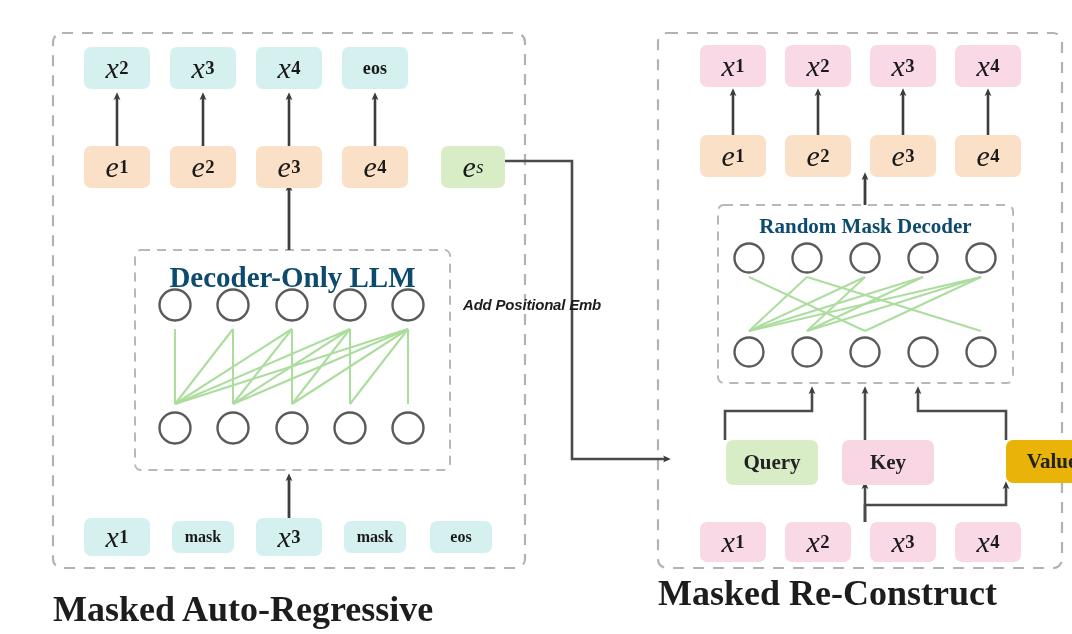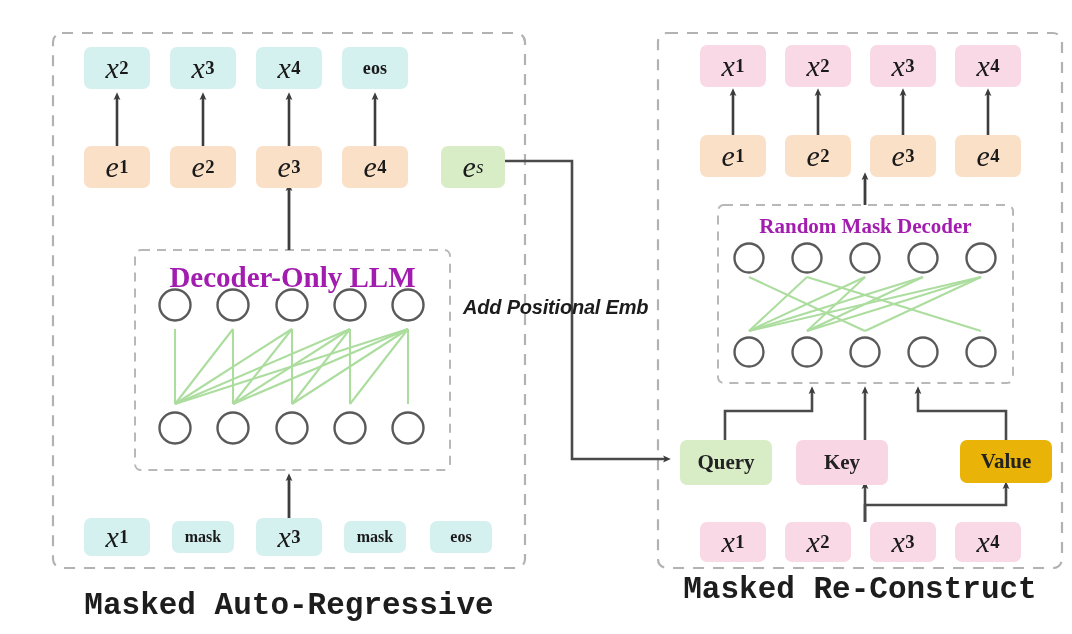--- a/index.html
+++ b/index.html
@@ -66,43 +66,43 @@
   .qkv-box {
     position: absolute;
     display: flex;
     align-items: center;
     justify-content: center;
     border-radius: 7px;
     font-size: 21px;
     font-weight: bold;
     color: #222222;
     font-family: "Liberation Serif", serif;
+    margin-left: 46px;
   }
   .module-title {
     position: absolute;
     font-family: "Liberation Serif", serif;
     font-weight: bold;
-    color: #a21caf;
+    color: #0c4a6e;
     white-space: nowrap;
   }
   .panel-caption {
     position: absolute;
-    font-family: Liberation Mono, monospace;
-    font-weight: bold;
-    font-size: 31px;
+    font-family: Liberation Serif, serif;
+    font-weight: bold;
+    font-size: 36px;
     color: #1d1d1d;
     white-space: nowrap;
-    text-align: center;
   }
   .flow-note {
     position: absolute;
     font-family: "Liberation Sans", sans-serif;
     font-weight: bold;
     font-style: italic;
-    font-size: 20px;
+    font-size: 15px;
     color: #1c1c1c;
     white-space: nowrap;
     letter-spacing: -0.2px;
   }
 </style>
 </head>
 <body>
 
 <div id="stage">
 

